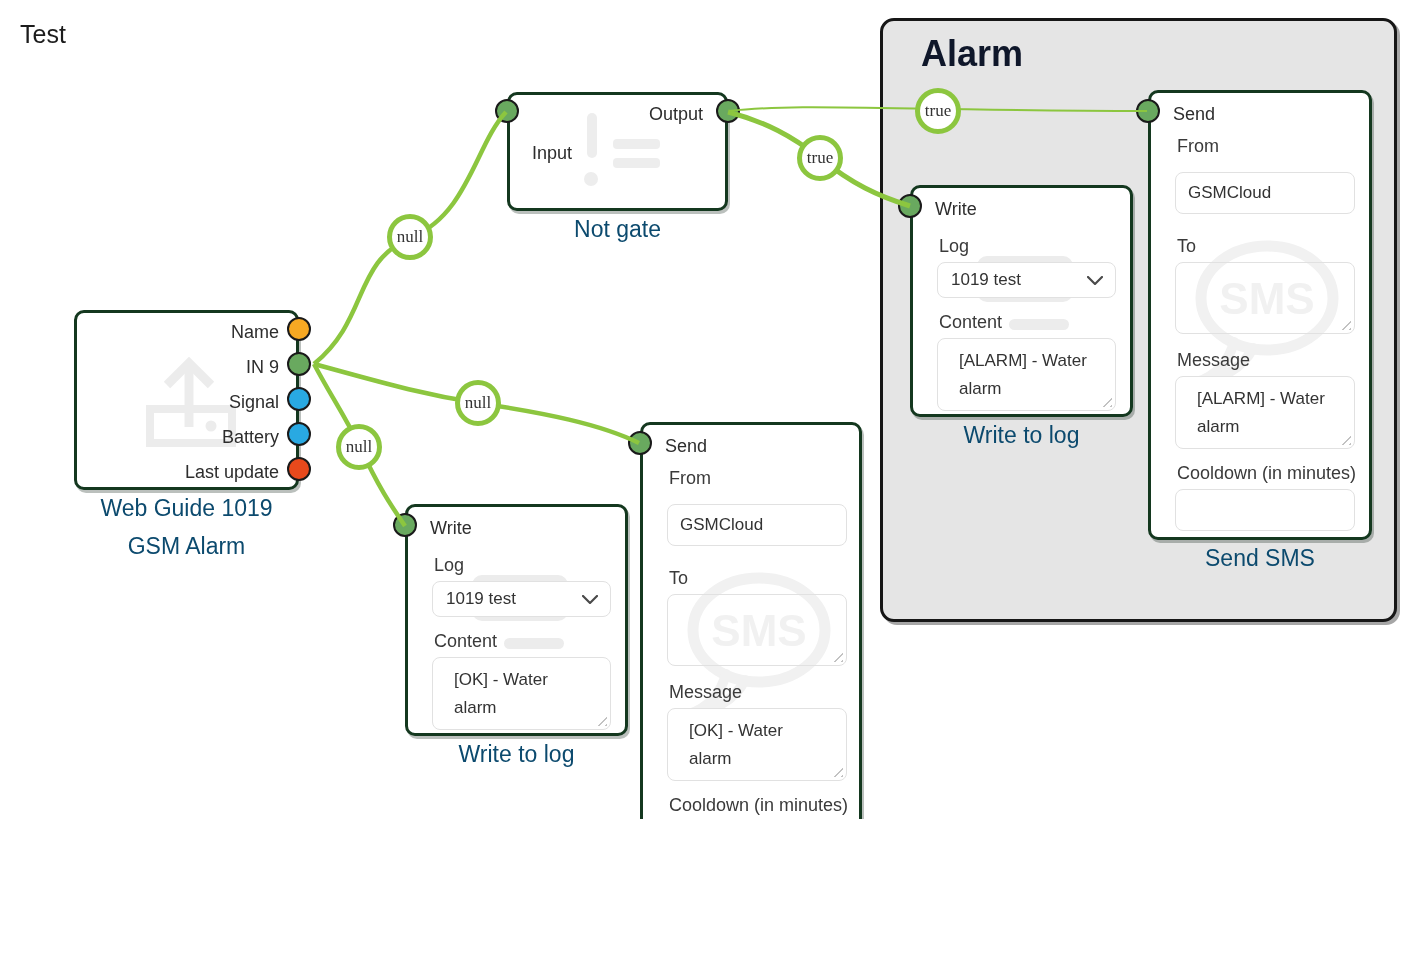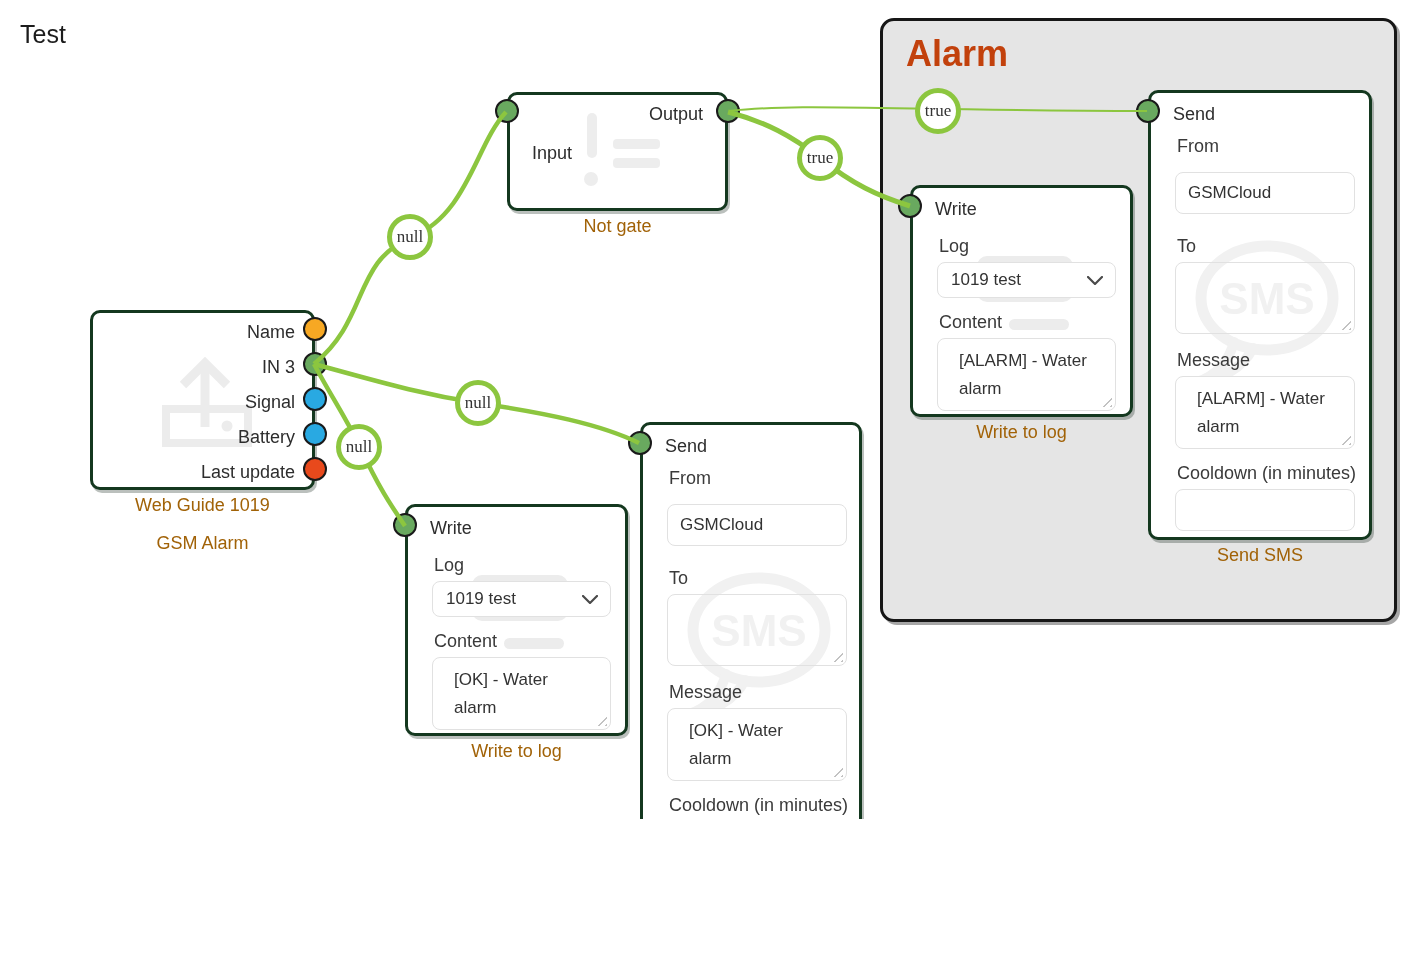--- a/index.html
+++ b/index.html
@@ -7,29 +7,29 @@
     position:relative; width:1404px; height:819px; overflow:hidden;
     font-family:"Liberation Sans", sans-serif; background:#fff; color:#2d2d2d;
   }
   .page-title { position:absolute; left:20px; top:20px; font-size:25px; color:#1c1c1c; }
 
   
   .group {
     position:absolute; background:#e5e5e5; border:3px solid #161616; border-radius:14px;
     box-shadow:3px 3px 0 rgba(0,0,0,.35); box-sizing:border-box;
   }
-  .group-title { position:absolute; left:23px; top:12px; font-size:36px; font-weight:700; color:#c2410c; }
+  .group-title { position:absolute; left:38px; top:12px; font-size:36px; font-weight:700; color:#0f172a; }
 
   
   .node {
     position:absolute; background:#fff; border:3px solid #14381f; border-radius:10px;
     box-shadow:2px 3px 0 rgba(10,30,18,.28); box-sizing:border-box;
   }
   .caption { position:absolute; left:-20px; right:-20px; text-align:center;
-    color:#a16207; font-size:18px; }
+    color:#0c4a6e; font-size:23px; }
   .port {
     position:absolute; width:24px; height:24px; border-radius:50%;
     border:2.5px solid #1a1a1a; background:#69a95f; box-sizing:border-box; z-index:5;
   }
   .port-label { position:absolute; font-size:18px; color:#2d2d2d; line-height:24px; }
   .flabel { position:absolute; font-size:18px; color:#3a3a3a; z-index:2; }
   .ibox {
     position:absolute; border:1.5px solid #e1e1e1; border-radius:8px; background:#fff;
     font-size:17px; color:#333; box-sizing:border-box; z-index:2;
   }
@@ -83,29 +83,29 @@
     <path d="M728,112 C766,122 792,136 820,158 C852,184 878,196 910,206" fill="none" stroke="#8cc63f" stroke-width="5"></path>
     <path d="M729,111 C800,103 880,110 1147,111" fill="none" stroke="#8cc63f" stroke-width="2"></path>
   </svg>
 
   <div class="edge-badge" style="left:387px;top:214px;">null</div>
   <div class="edge-badge" style="left:455px;top:380px;">null</div>
   <div class="edge-badge" style="left:336px;top:424px;">null</div>
   <div class="edge-badge" style="left:797px;top:135px;">true</div>
   <div class="edge-badge" style="left:915px;top:88px;">true</div>
 
-  <div class="node z2" style="left:90px;top:310px;width:225px;height:180px;">
+  <div class="node z2" style="left:74px;top:310px;width:225px;height:180px;">
     <svg class="devicon" width="92" height="95" viewBox="0 0 92 95">
       <rect x="5" y="56" width="82" height="34" fill="none" stroke="#ececec" stroke-width="8"></rect>
       <line x1="44" y1="12" x2="44" y2="74" stroke="#ececec" stroke-width="9"></line>
       <polyline points="22,32 44,10 66,32" fill="none" stroke="#ececec" stroke-width="9"></polyline>
       <circle cx="66" cy="73" r="5.5" fill="#ececec"></circle>
     </svg>
     <div class="port-label" style="right:17px;top:7px;">Name</div>
-    <div class="port-label" style="right:17px;top:42px;">IN 3</div>
+    <div class="port-label" style="right:17px;top:42px;">IN 9</div>
     <div class="port-label" style="right:17px;top:77px;">Signal</div>
     <div class="port-label" style="right:17px;top:112px;">Battery</div>
     <div class="port-label" style="right:17px;top:147px;">Last update</div>
     <div class="port" style="right: -15px; top: 4px; background-color: rgb(247, 168, 35);"></div>
     <div class="port" style="right: -15px; top: 39px; background-color: rgb(105, 169, 95);"></div>
     <div class="port" style="right: -15px; top: 74px; background-color: rgb(41, 169, 226);"></div>
     <div class="port" style="right: -15px; top: 109px; background-color: rgb(41, 169, 226);"></div>
     <div class="port" style="right: -15px; top: 144px; background-color: rgb(232, 73, 28);"></div>
     <div class="caption" style="top:100%;margin-top:8px;">Web Guide 1019</div>
     <div class="caption" style="top:100%;margin-top:46px;">GSM Alarm</div>

